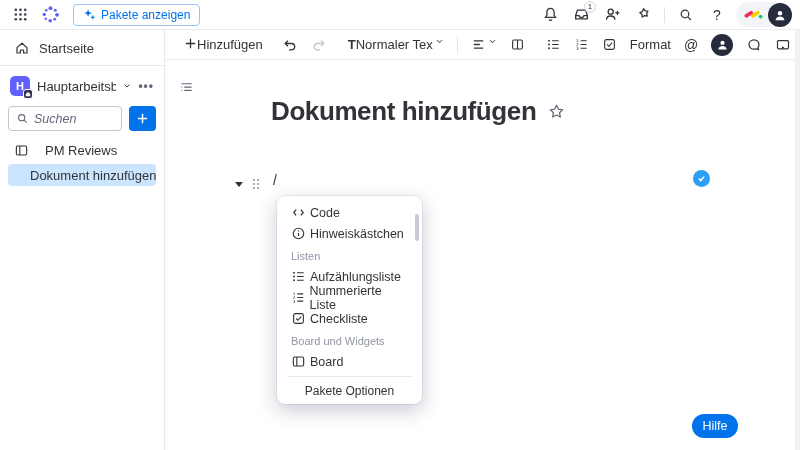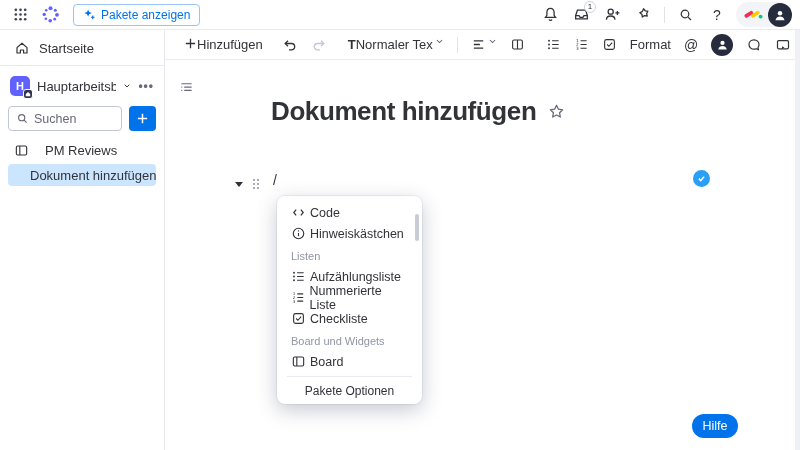--- a/index.html
+++ b/index.html
@@ -34,21 +34,21 @@
   .sdivider { border-top:1px solid #e6e9ef; margin:6px -8px 7px; }
   .workspace { height:26px; display:flex; align-items:center; gap:7px; padding:0 2px; cursor:pointer; }
   .ws-avatar { width:20px; height:20px; border-radius:5px; background:#6161ff; color:#fff; font-size:11px; font-weight:700;
                display:flex; align-items:center; justify-content:center; position:relative; flex:none; }
   .ws-badge { position:absolute; right:-3px; bottom:-3px; width:10px; height:10px; background:#30324e;
               border:1.5px solid #fff; border-radius:3px; display:flex; align-items:center; justify-content:center; }
   .ws-name { font-weight:500; white-space:nowrap; overflow:hidden; }
   .ws-dots { margin-left:auto; color:#676879; letter-spacing:1px; font-weight:700; font-size:12px; cursor:pointer; }
   .search-row { display:flex; gap:7px; margin-top:7px; height:25px; }
   .search-box { flex:1; border:1px solid #c3c6d4; border-radius:4px; display:flex; align-items:center; gap:5px; padding:0 7px; background:#fff; }
-  .search-box input { border:0; outline:0; width:78px; font-size:12.5px; color:#1d4ed8; font-family:inherit; background:transparent; }
+  .search-box input { border:0; outline:0; width:78px; font-size:12.5px; color:#1d4ed8; font-family:inherit; background:transparent;font-style:italic; }
   .search-box input::placeholder { color:#676879; }
   .add-btn { width:27px; height:25px; background:#0073ea; border:0; border-radius:4px; display:flex; align-items:center; justify-content:center; cursor:pointer; }
   .tree { margin-top:8px; display:flex; flex-direction:column; gap:3px; }
   .titem { height:22px; display:flex; align-items:center; gap:16px; padding:0 6px; border-radius:4px; cursor:pointer; white-space:nowrap; }
   .titem.sel { background:#cce5ff; }
 
   
   .main { flex:1; position:relative; display:flex; flex-direction:column; }
   .toolbar { height:30px; flex:none; border-bottom:1px solid #e9ebf0; display:flex; align-items:center; padding:0 10px 0 14px; gap:3px; }
   .t-btn { display:flex; align-items:flex-start; padding:3px 5px; border-radius:4px; cursor:pointer; white-space:nowrap; }

